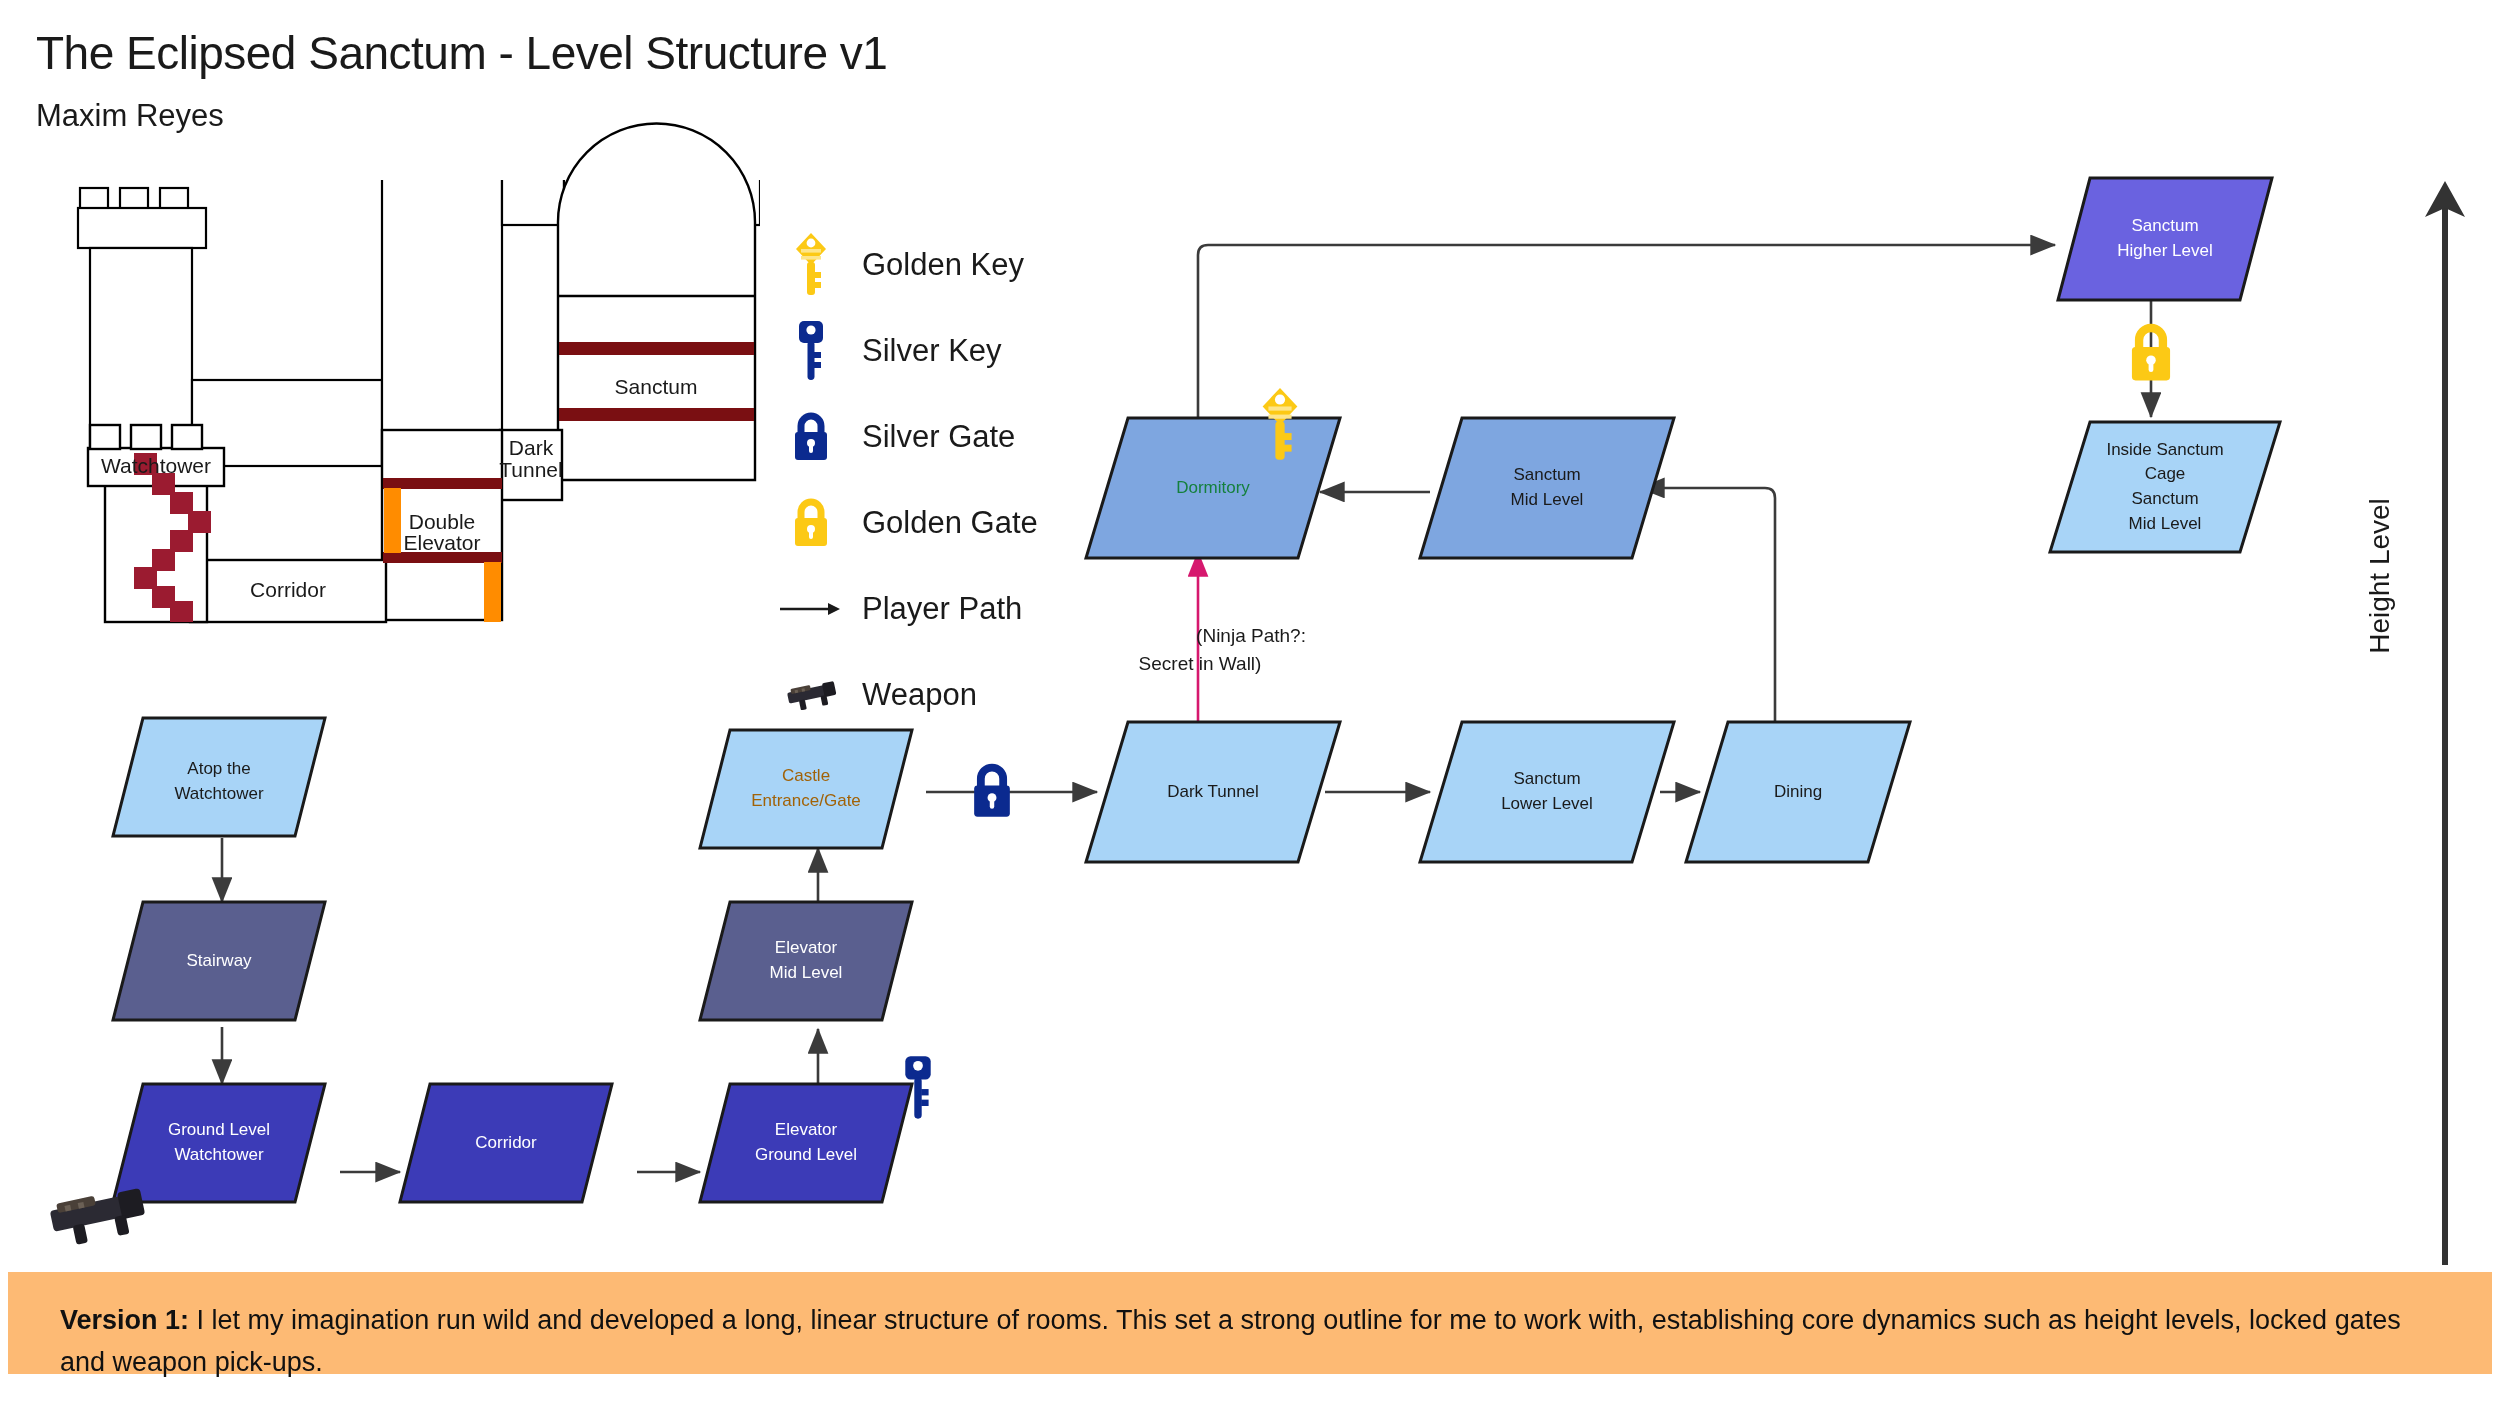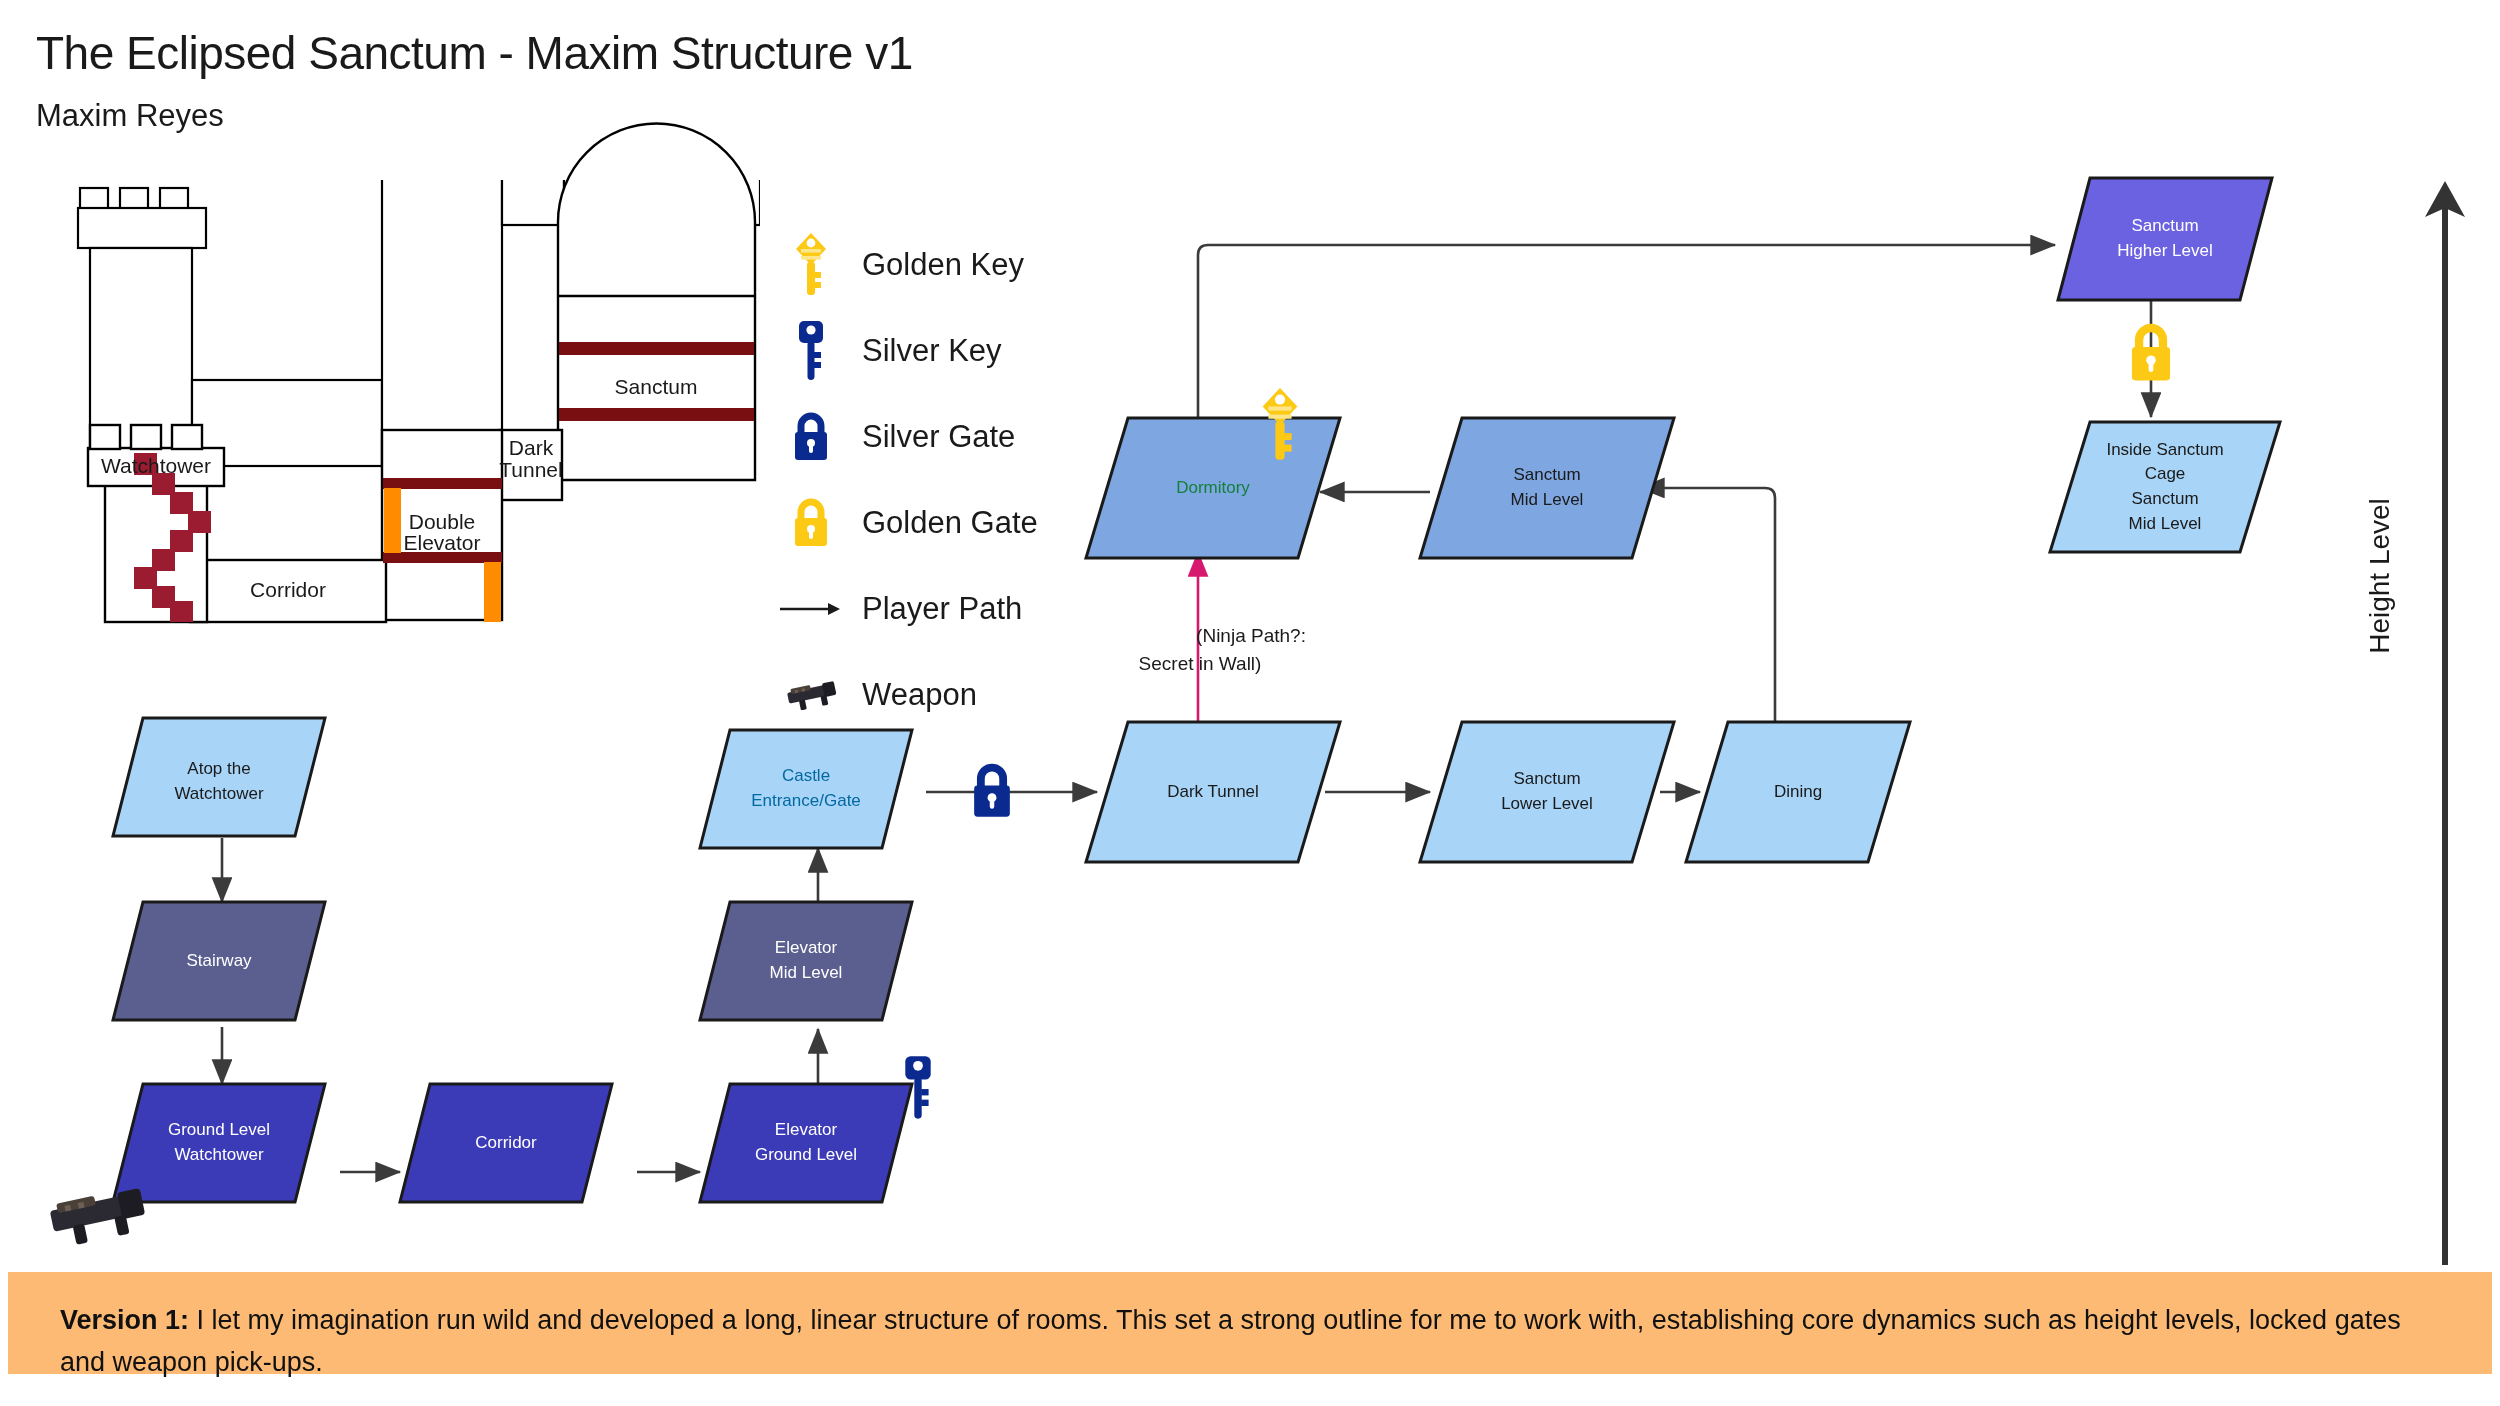--- a/index.html
+++ b/index.html
@@ -53,21 +53,21 @@
     box-sizing:border-box;padding:28px 56px 0 52px;
   }
   #caption p{margin:0;font-size:27px;line-height:1.55;color:#111;}
   #caption b{font-weight:bold;}
 </style>
 </head>
 <body>
 
 <div id="stage">
 
-  <div id="title">The Eclipsed Sanctum - Maxim Structure v1</div>
+  <div id="title">The Eclipsed Sanctum - Level Structure v1</div>
   <div id="author">Maxim Reyes</div>
 
   <svg id="sketch" viewBox="0 0 700 450">
     <g fill="none" stroke="#000" stroke-width="2.2">
 
       <rect x="20" y="8" width="28" height="22" fill="#fff"></rect>
       <rect x="60" y="8" width="28" height="22" fill="#fff"></rect>
       <rect x="100" y="8" width="28" height="22" fill="#fff"></rect>
 
       <rect x="18" y="28" width="128" height="40" fill="#fff"></rect>
@@ -328,21 +328,21 @@
   </div>
 
   <div class="node" style="left:700px;top:902px;width:212px;height:118px;">
     <div class="plabel" style="color:#ffffff;">
       <span>Elevator</span>
       <span>Mid Level</span>
     </div>
   </div>
 
   <div class="node" style="left:700px;top:730px;width:212px;height:118px;">
-    <div class="plabel" style="color:#0369a1;">
+    <div class="plabel" style="color:#a16207;">
       <span>Castle</span>
       <span>Entrance/Gate</span>
     </div>
   </div>
 
   <div class="node" style="left:1086px;top:722px;width:254px;height:140px;">
     <div class="plabel" style="color:#1a1a1a;">
       <span>Dark Tunnel</span>
     </div>
   </div>

